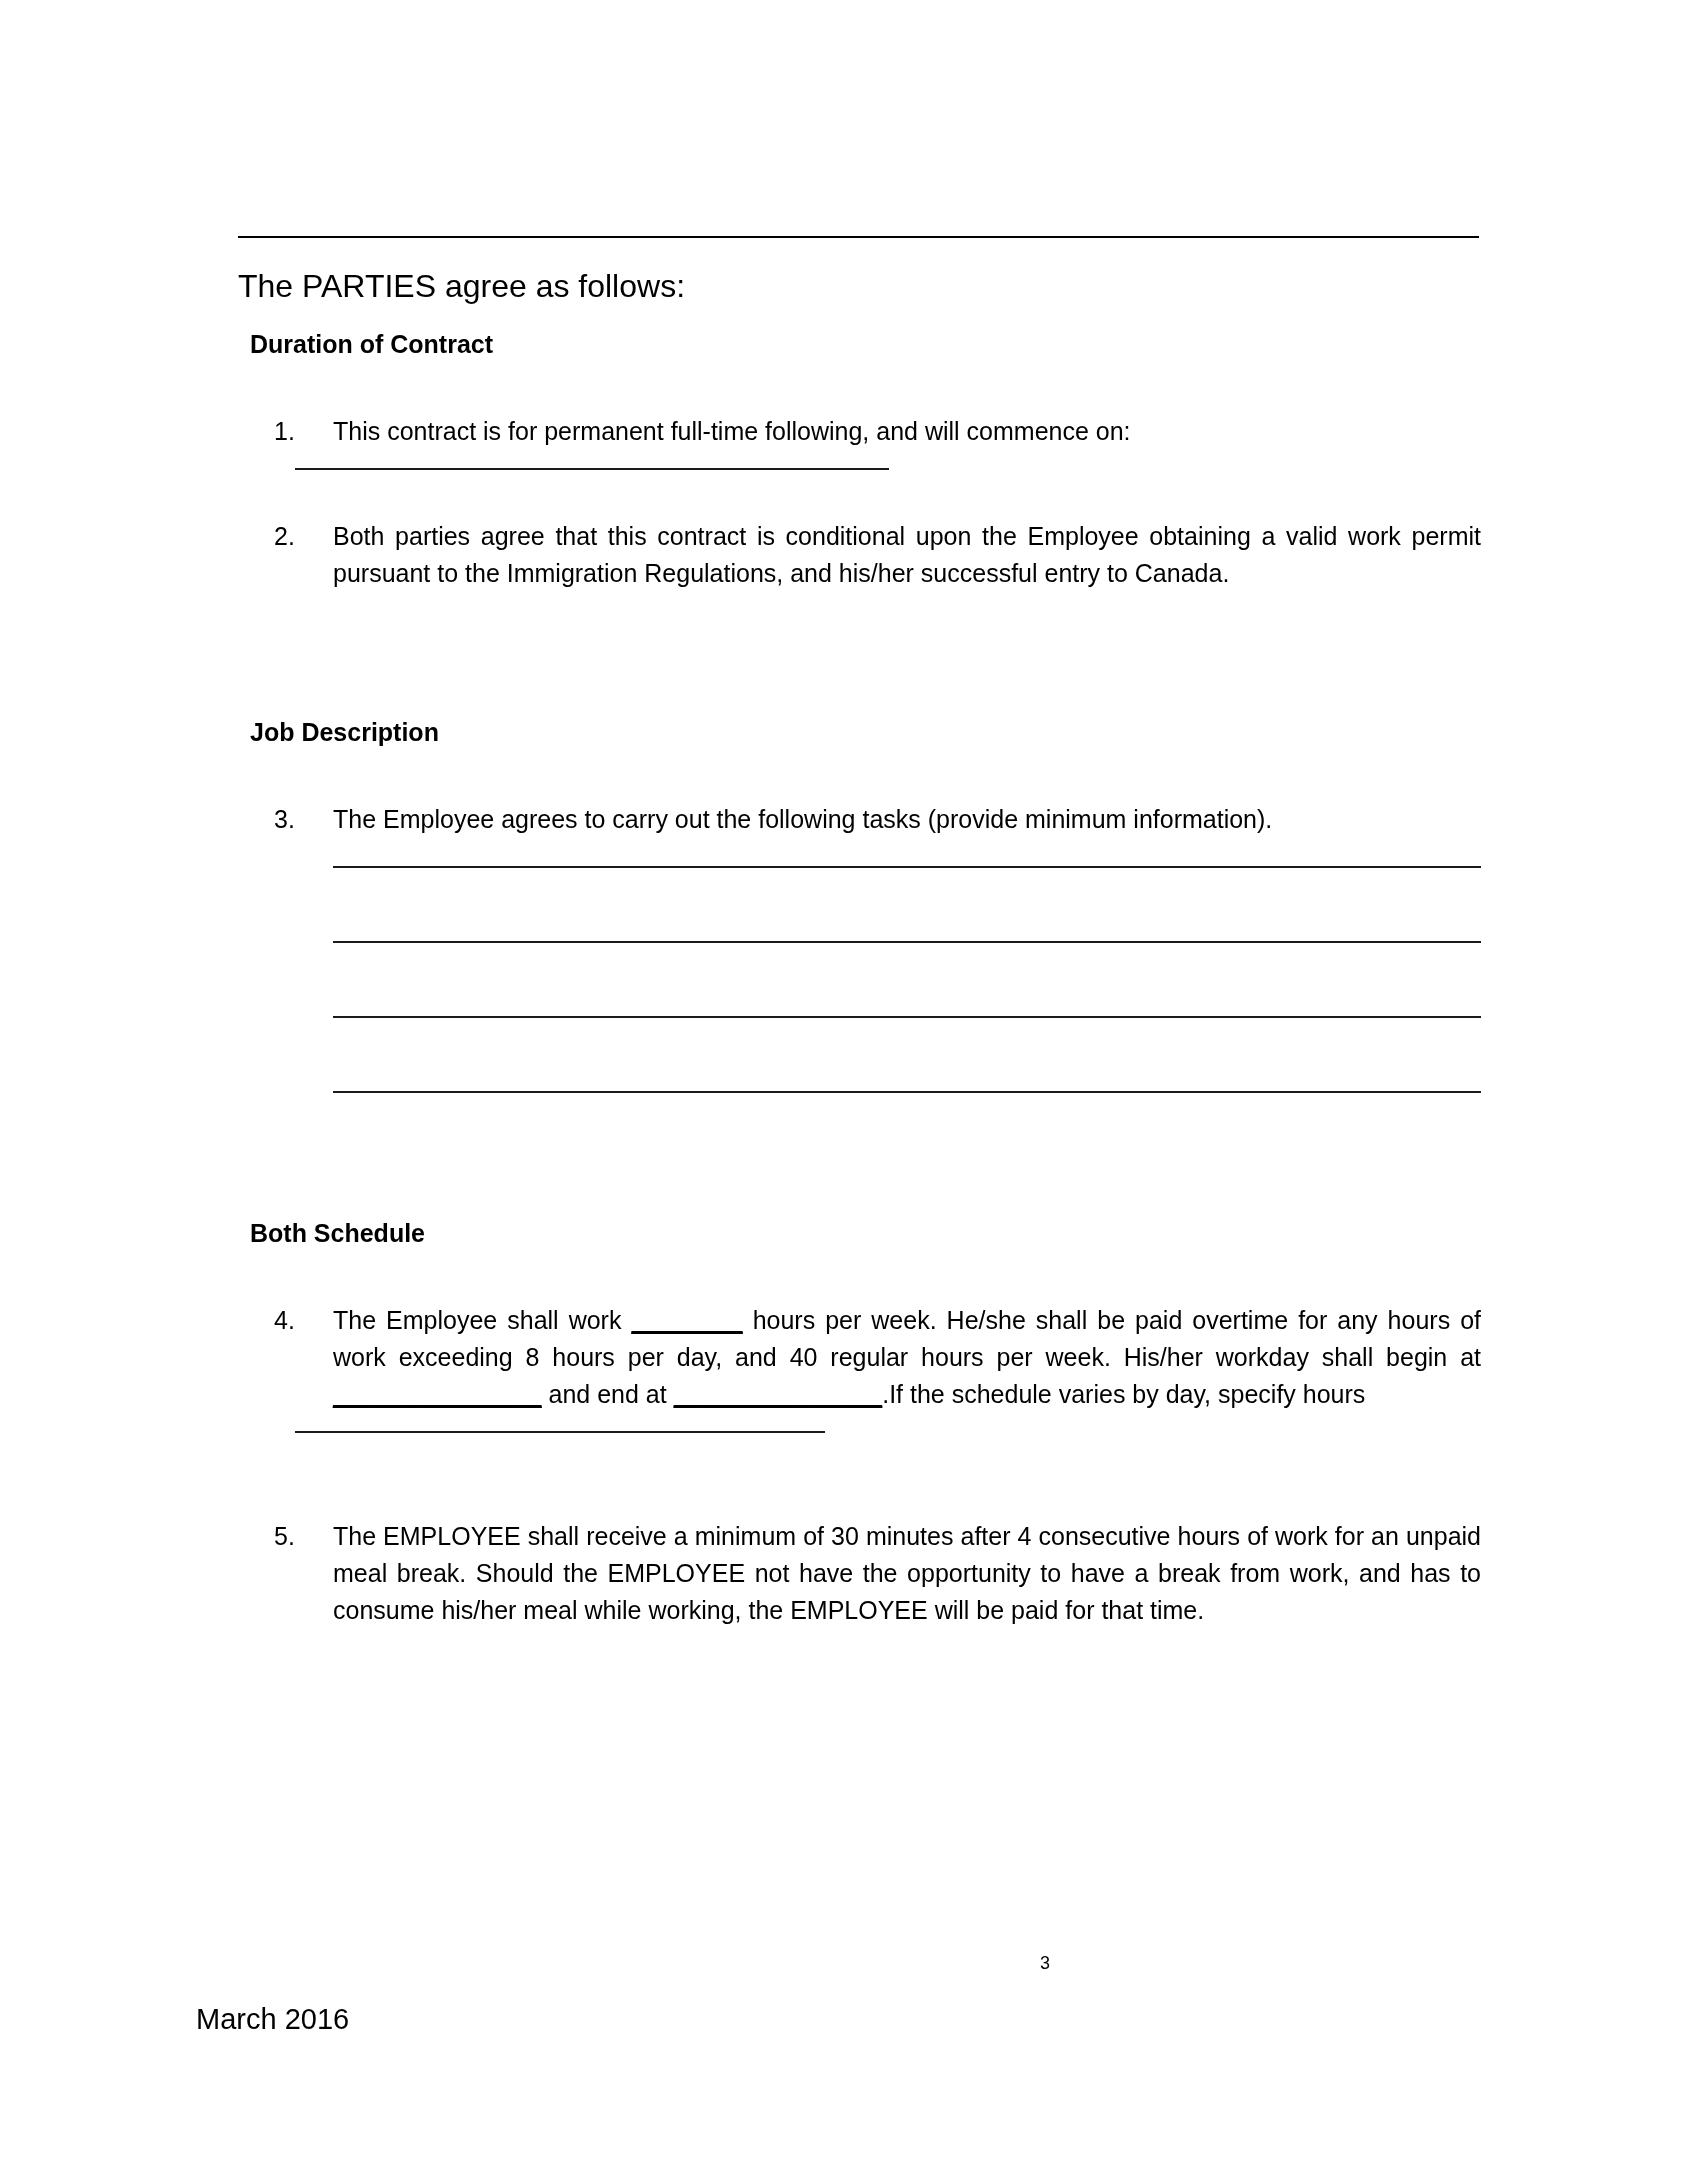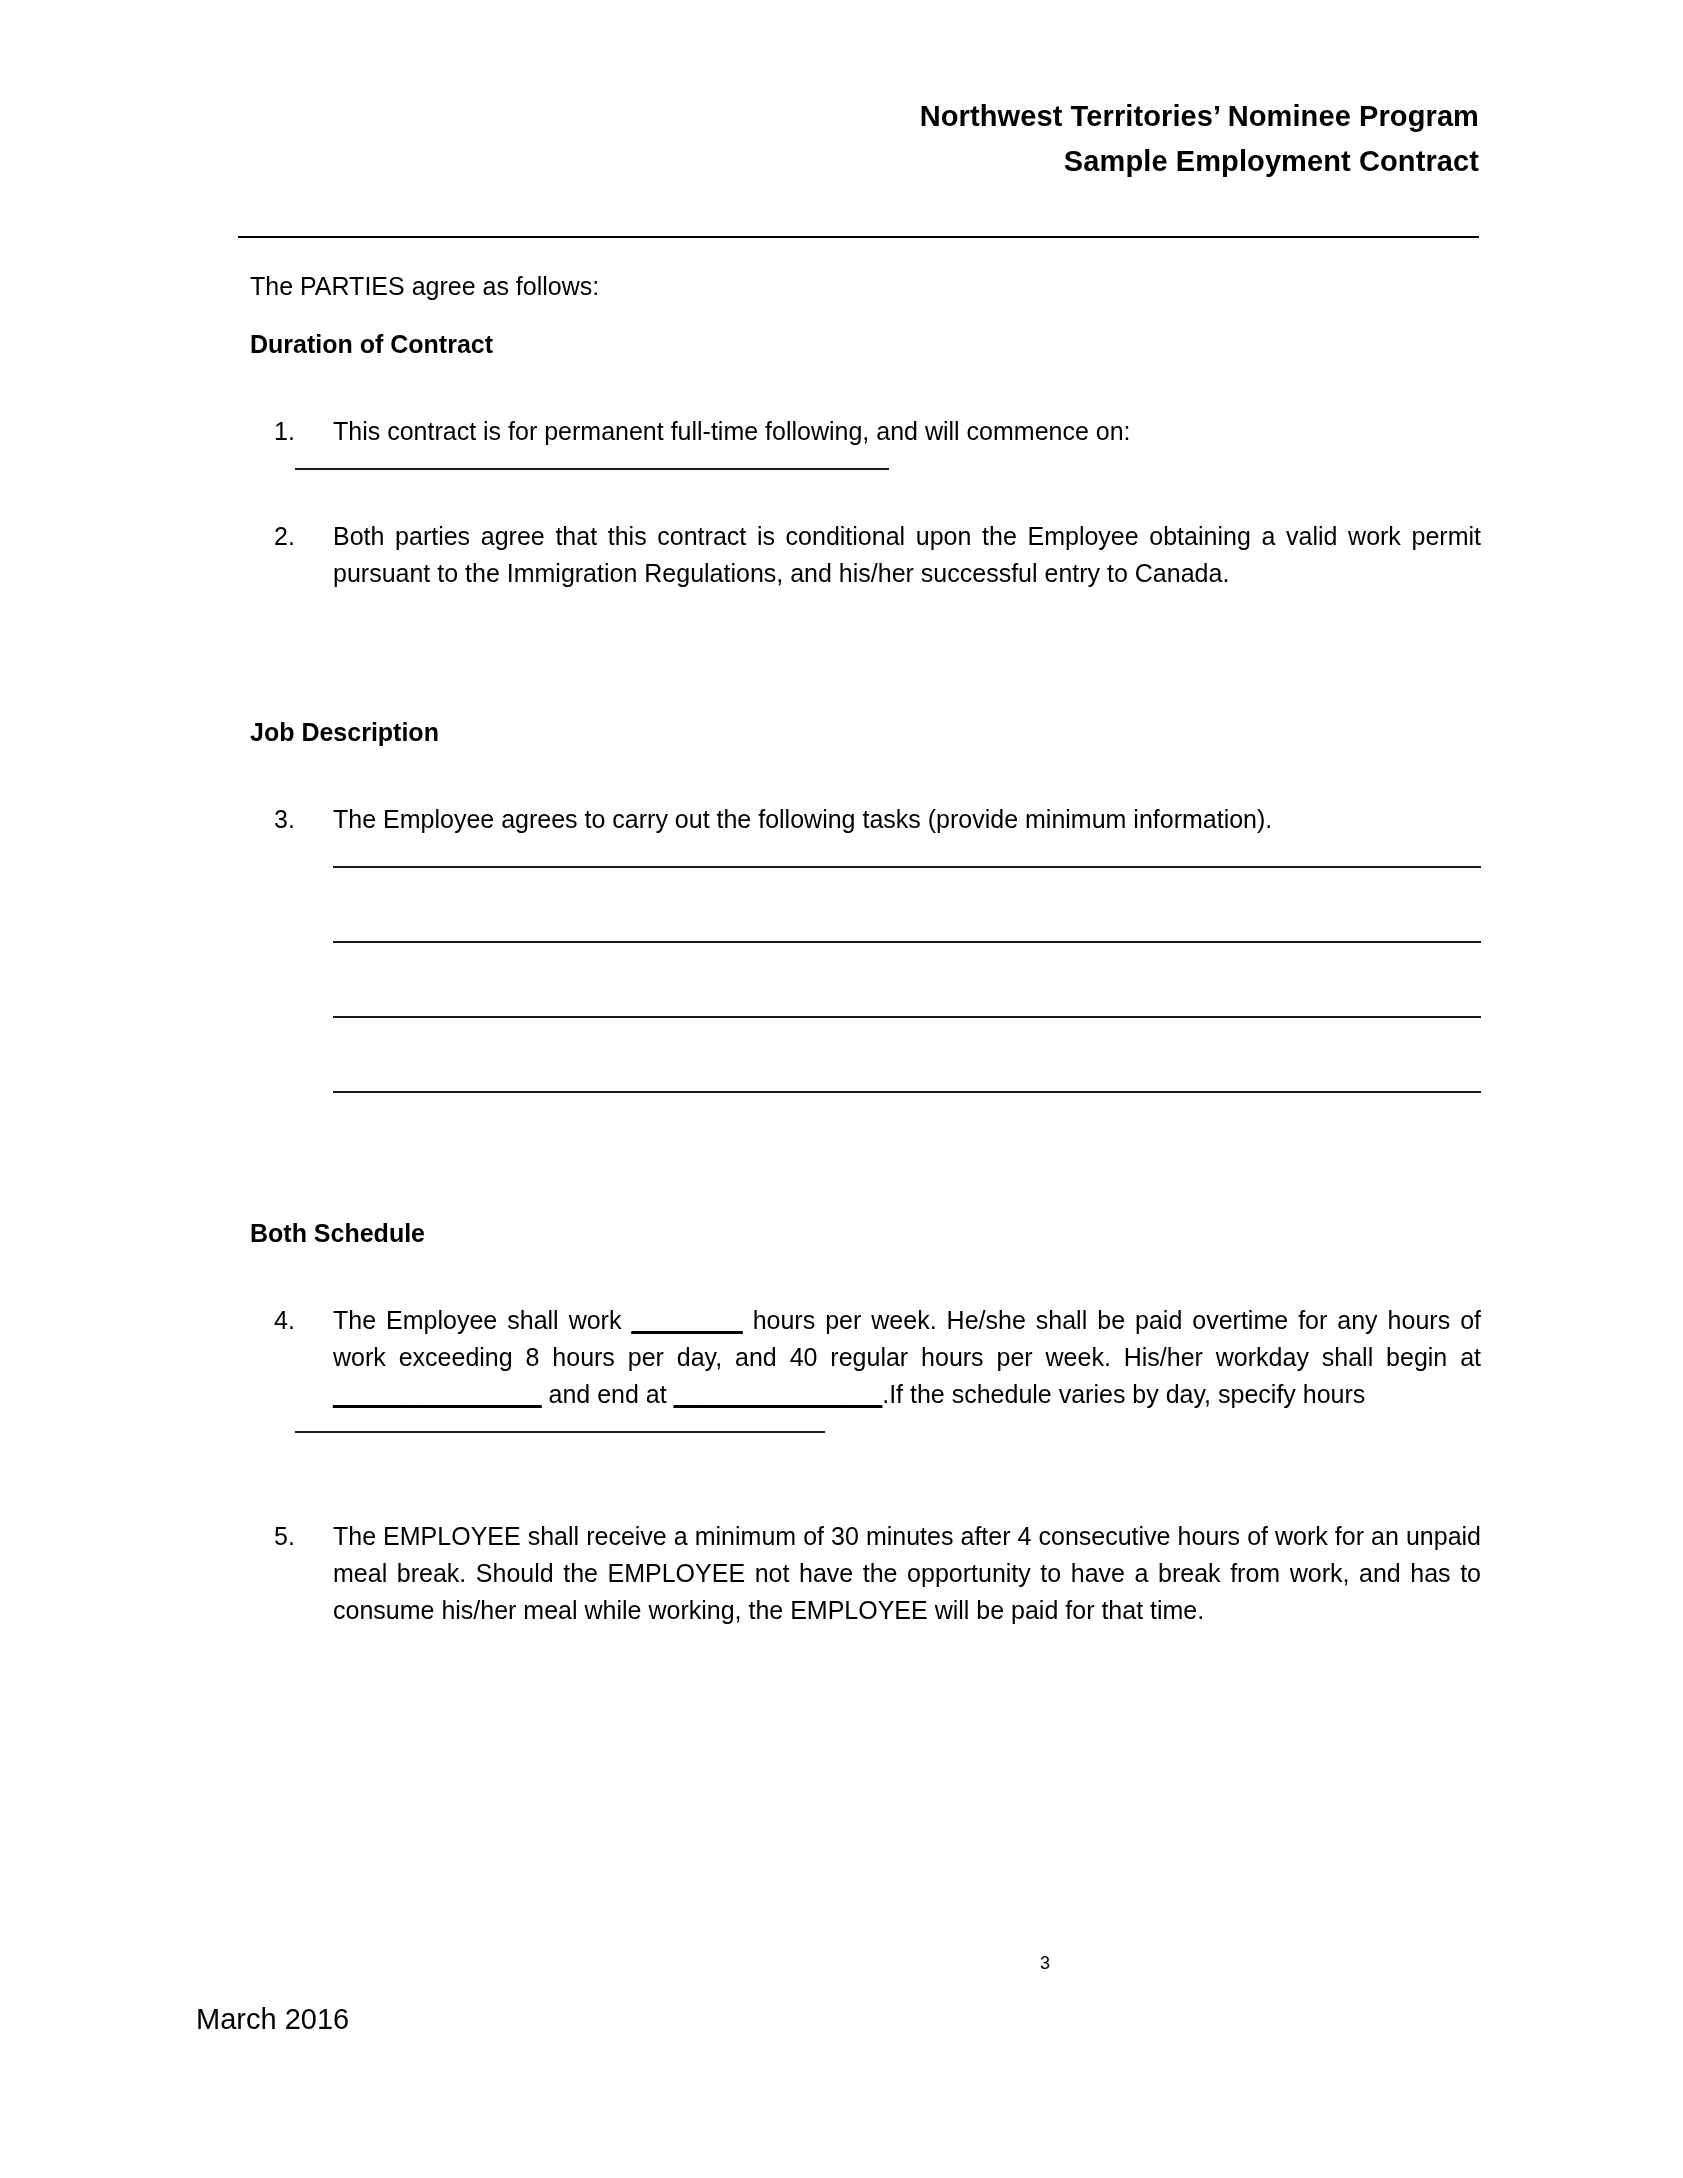--- a/index.html
+++ b/index.html
@@ -52,23 +52,23 @@
 
   
   .content {
     position: absolute;
     left: 238px;
     top: 269px;
     width: 1243px;
   }
 
   .intro {
-    font-size: 25px;
+    font-size: 32px;
     line-height: 34px;
-    margin: 0 0 24px 12px;
+    margin: 0 0 24px 0;
   }
 
   .section-heading {
     font-size: 25px;
     font-weight: bold;
     line-height: 34px;
     margin: 12px;
   }
 
   .sp-after-heading { height: 40px; }
@@ -136,24 +136,20 @@
     top: 2002px;
     font-size: 29px;
     line-height: 34px;
   }
 </style>
 </head>
 <body>
 
 <div class="page">
 
-  <div class="doc-header">
-    <div class="hline">Northwest Territories’ Nominee Program</div>
-    <div class="hline">Sample Employment Contract</div>
-  </div>
   <div class="header-rule"></div>
 
   <div class="content">
 
     <p class="intro">The PARTIES agree as follows:</p>
 
     <div class="section-heading">Duration of Contract</div>
     <div class="sp-after-heading"></div>
 
     <div class="clause">

